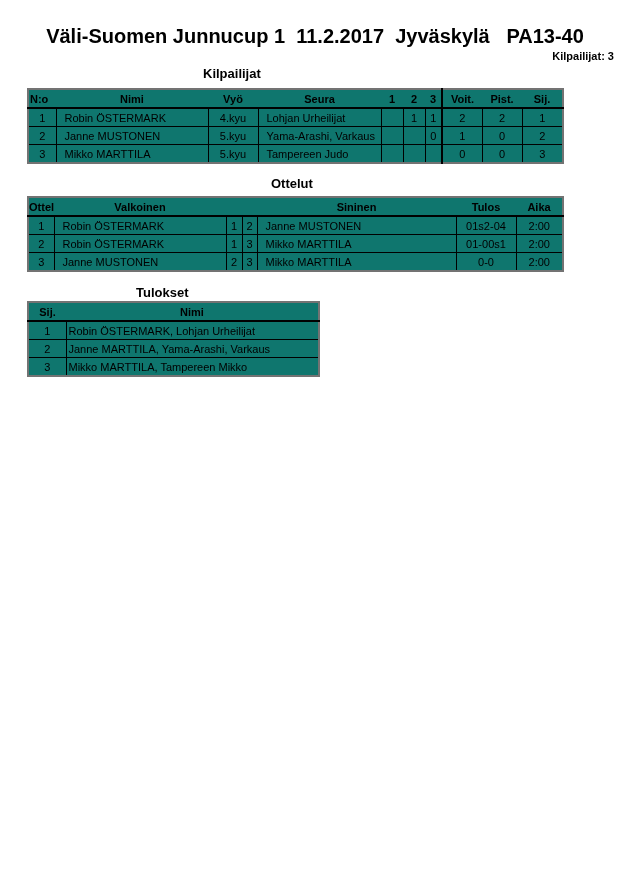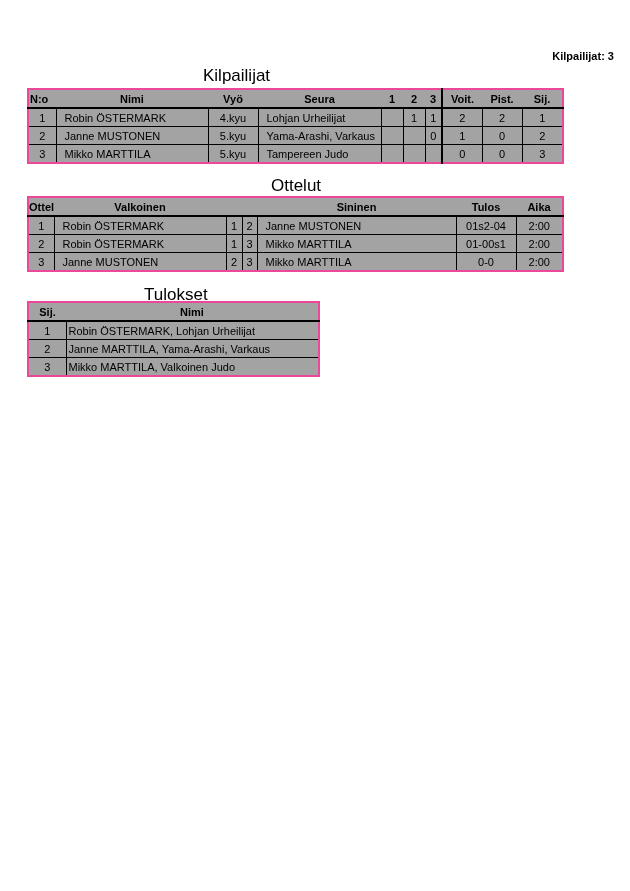--- a/index.html
+++ b/index.html
@@ -17,33 +17,33 @@
     text-align:center;
     font-size:20px; font-weight:bold;
     white-space:pre;
   }
   .count-label {
     position:absolute; top:50px; right:16px;
     font-size:11px; font-weight:bold;
   }
   .section-heading {
     position:absolute;
-    font-size:17px; font-weight:normal;
+    font-size:13px; font-weight:bold;
     white-space:nowrap;
   }
   #heading-kilpailijat { left:203px; top:66px; }
   #heading-ottelut     { left:271px; top:176px; }
-  #heading-tulokset    { left:144px; top:285px; }
+  #heading-tulokset    { left:136px; top:285px; }
 
   table {
     position:absolute;
     border-collapse:collapse;
     table-layout:fixed;
-    border:2px solid #ec4899;
-    background:#a3a3a3;
+    border:2px solid #737373;
+    background:#0f766e;
   }
   #t-kilpailijat { left:27px; top:88px;  width:535px; }
   #t-ottelut     { left:27px; top:196px; width:535px; }
   #t-tulokset    { left:27px; top:301px; width:291px; }
 
   th, td {
     height:17px;
     padding:0 2px;
     font-size:11px;
     overflow:hidden;
@@ -74,20 +74,21 @@
   #t-ottelut td:nth-child(5) { text-align:left; padding-left:8px; }
 
   
   #t-tulokset td:nth-child(2) { text-align:left; }
 </style>
 </head>
 <body>
 
 <div id="page">
 
+  <div class="doc-title">Väli-Suomen Junnucup 1  11.2.2017  Jyväskylä   PA13-40</div>
 
   <div class="count-label">Kilpailijat: 3</div>
 
   <div id="heading-kilpailijat" class="section-heading">Kilpailijat</div>
 
   <table id="t-kilpailijat">
     <colgroup>
       <col style="width:28px">
         <col style="width:152px">
         <col style="width:50px">
@@ -224,18 +225,18 @@
         <tr>
           <td>1</td>
           <td>Robin ÖSTERMARK, Lohjan Urheilijat</td>
         </tr>
         <tr>
           <td>2</td>
           <td>Janne MARTTILA, Yama-Arashi, Varkaus</td>
         </tr>
         <tr>
           <td>3</td>
-          <td>Mikko MARTTILA, Valkoinen Judo</td>
+          <td>Mikko MARTTILA, Tampereen Mikko</td>
         </tr>
       </tbody>
   </table>
 
 </div>
 
 </body></html>

